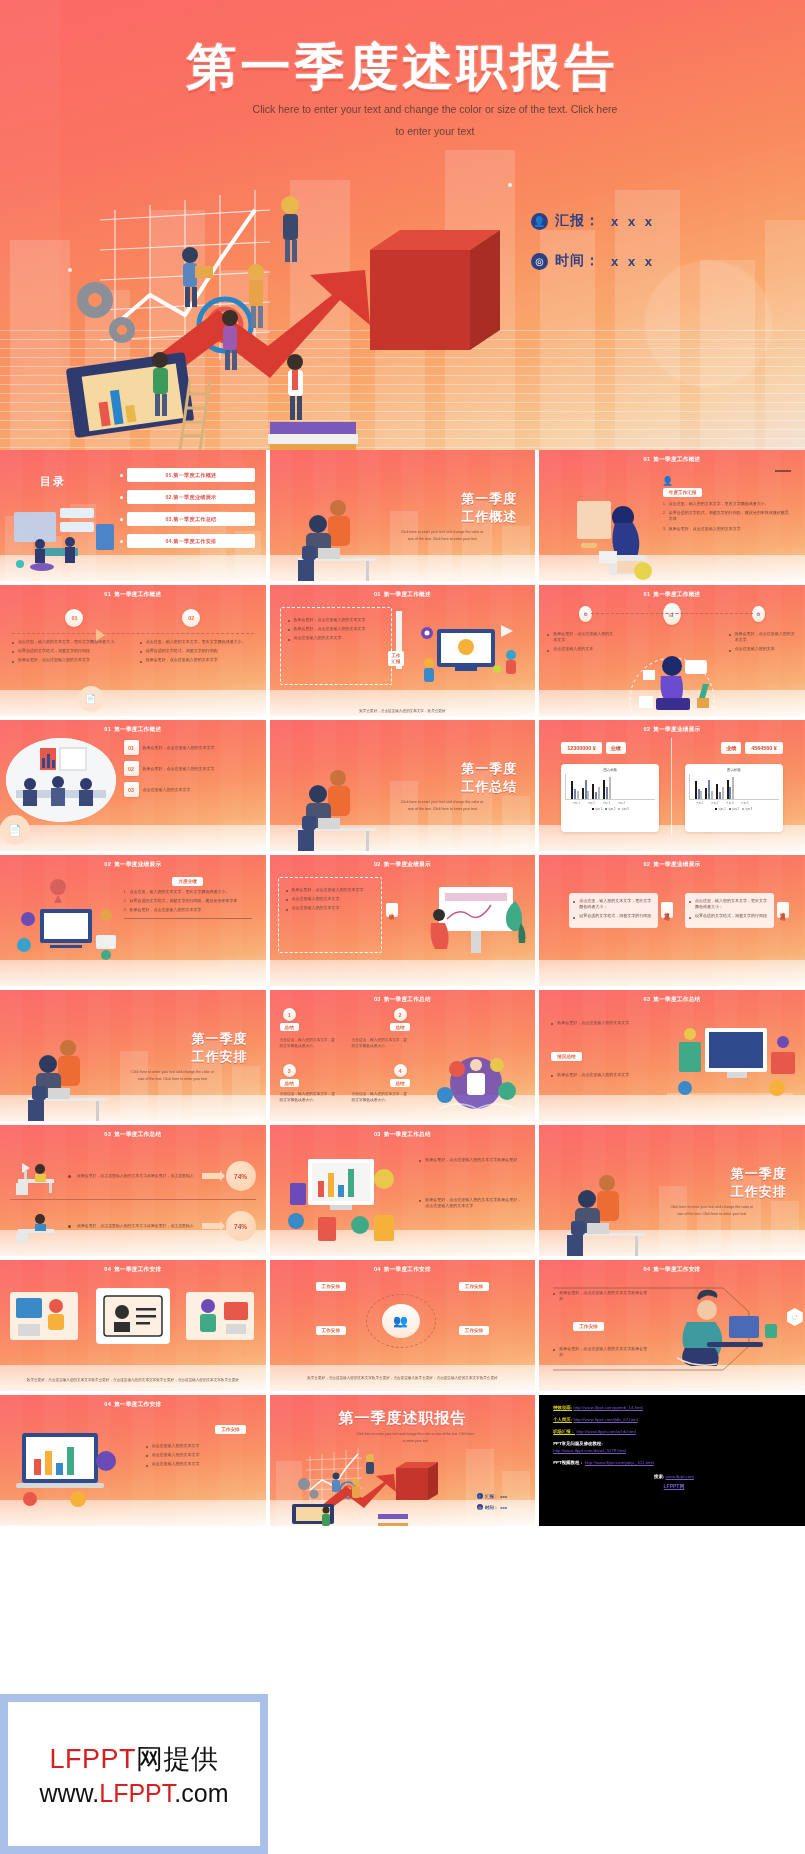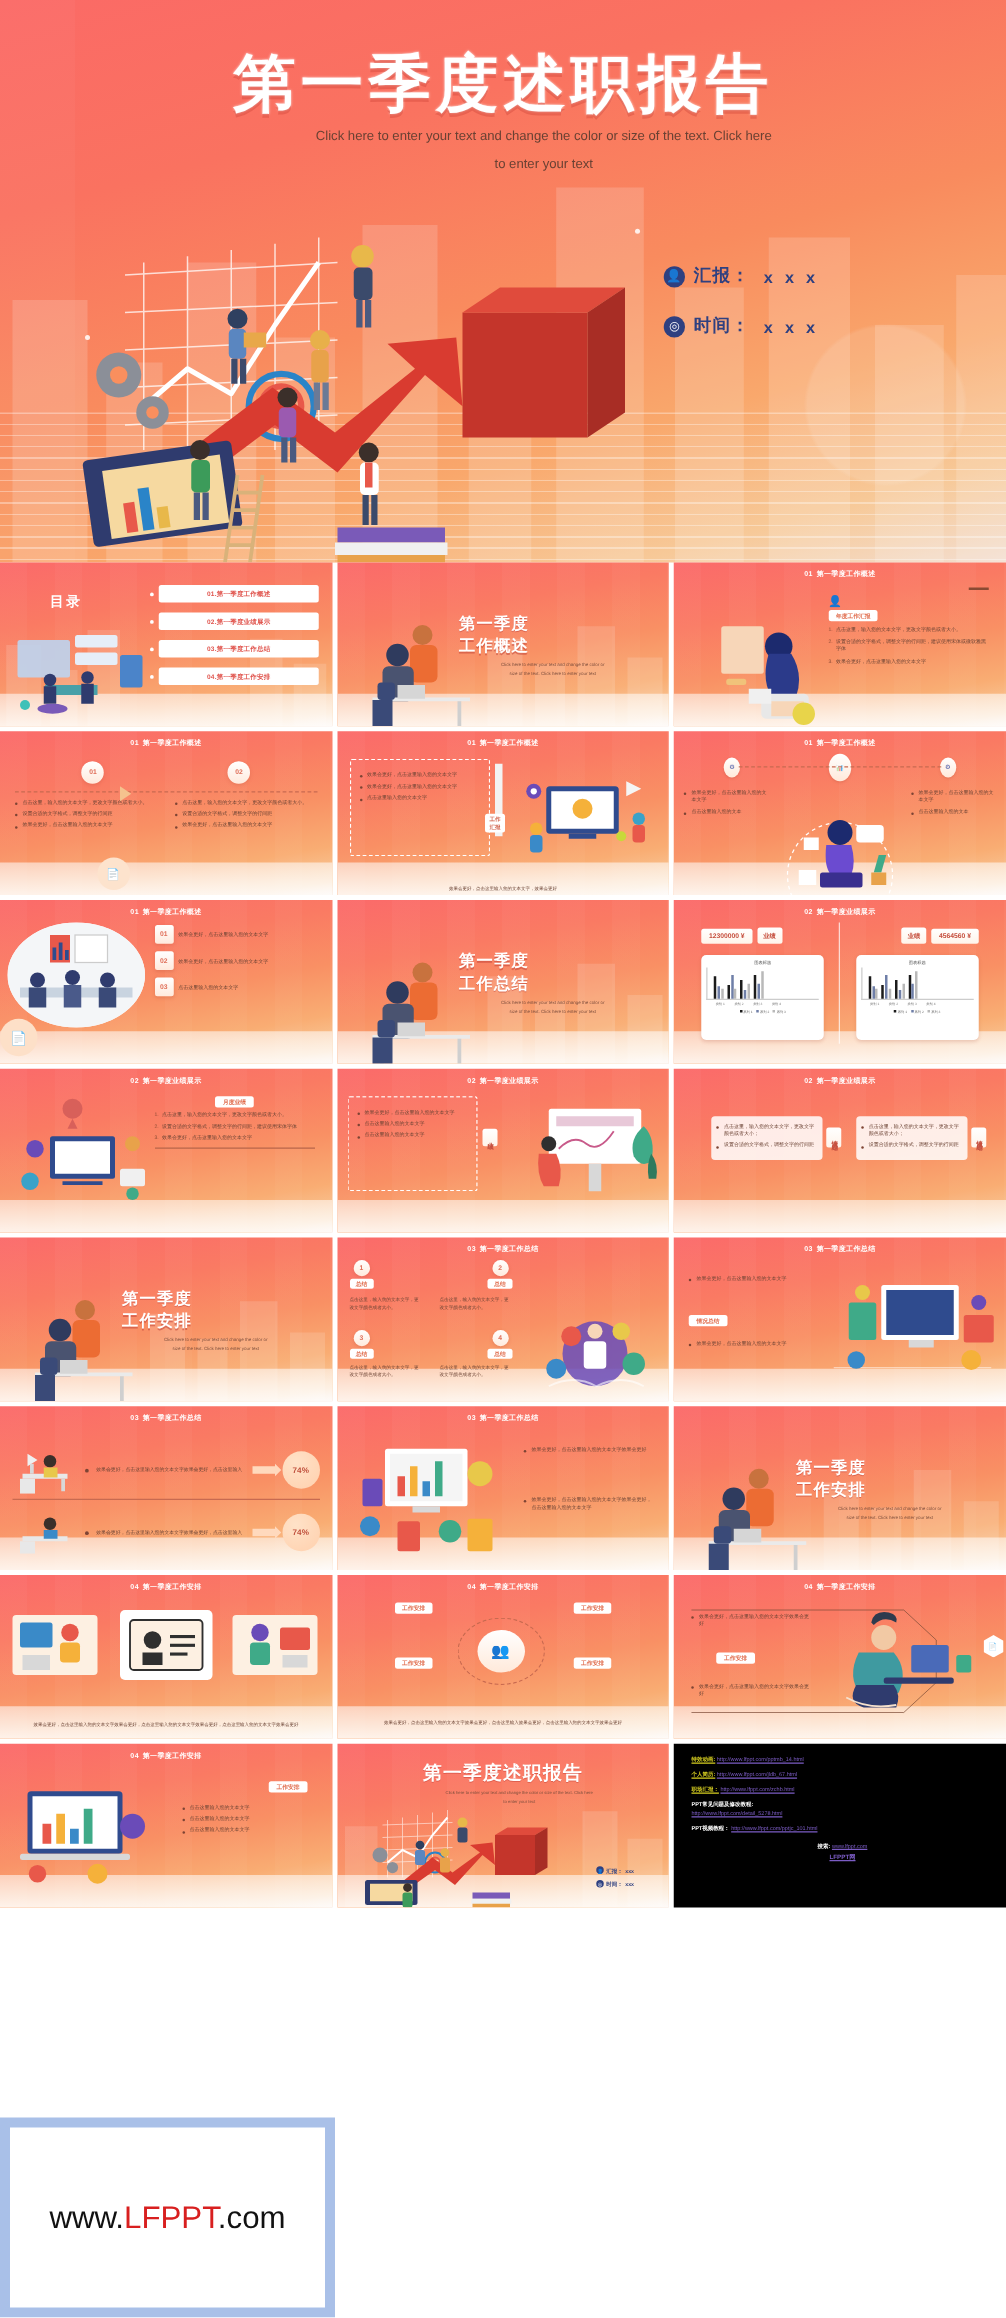--- a/index.html
+++ b/index.html
@@ -80,21 +80,21 @@
   }
   .slide-head {
     position:absolute; top:6px; left:0; right:0; text-align:center;
     font-size:5.6px; font-weight:bold; color:#ffffff; letter-spacing:.3px;
   }
   .slide-head .num { color:#fff; margin-right:3px; }
 
   .big-title {
     font-size:13px; font-weight:bold; color:#fff; line-height:1.35; letter-spacing:1px;
     text-shadow: 0 1px 0 rgba(190,60,50,.5);
-    text-align:left;
+    text-align:right;
   }
   .big-sub { font-size:3.6px; color:#7d4e3c; text-align:center; line-height:1.9; margin-top:4px; }
 
   .section-slide-text { position:absolute; right:18px; top:40px; width:150px; }
 
   
   .toc-title { position:absolute; left:40px; top:24px; font-size:11px; font-weight:bold; color:#fff; letter-spacing:2px;font-family:Liberation Mono, monospace;}
   .toc-list { position:absolute; left:120px; top:18px; width:135px; }
   .toc-item { display:flex; align-items:center; gap:4px; margin-bottom:8px; }
   .toc-dot { width:3px; height:3px; border-radius:50%; background:#fff; flex:0 0 auto; }
@@ -1096,17 +1096,18 @@
           <span class="url" style="font-weight:bold;font-size:5px">LFPPT网</span>
         </div>
       </div>
     </div>
 
   </div>
 
   <div class="wm-rest"></div>
   <div class="watermark-wrap">
     <div class="watermark">
+      <div class="wm-l1"><span class="red">LFPPT</span><span>网提供</span></div>
       <div class="wm-l2"><span>www.</span><span class="red">LFPPT</span><span>.com</span></div>
     </div>
   </div>
 
 </div>
 
 </body></html>

